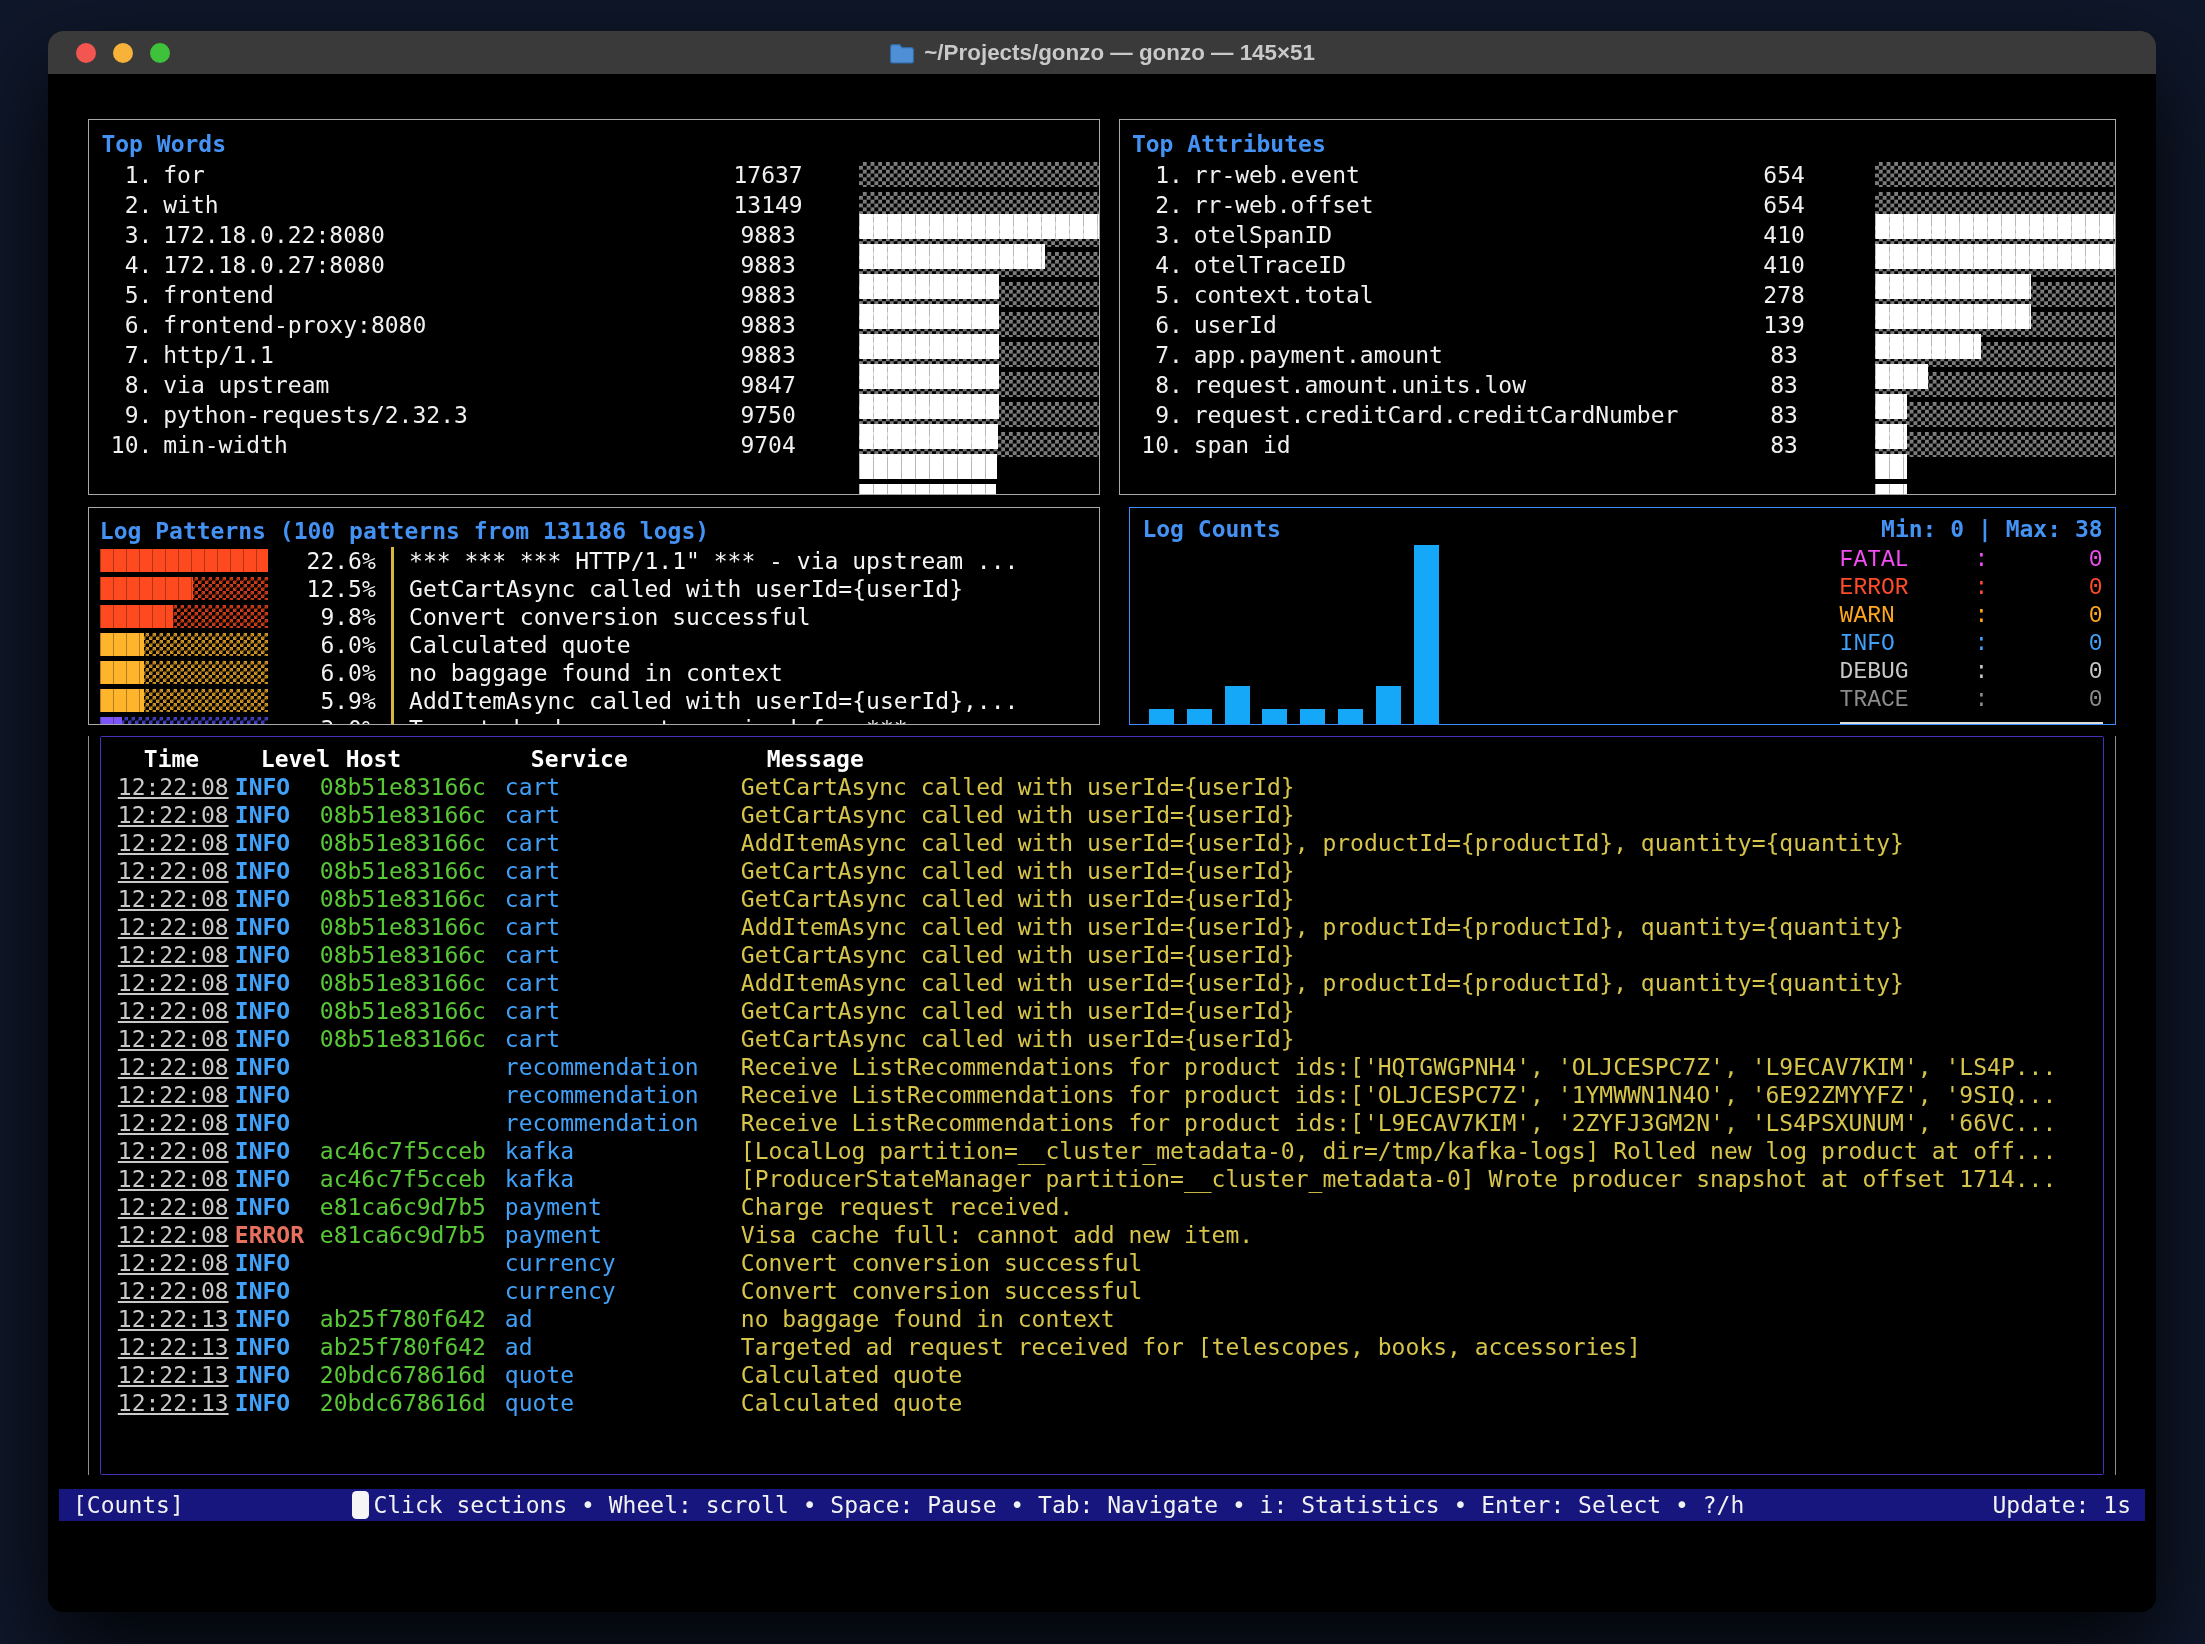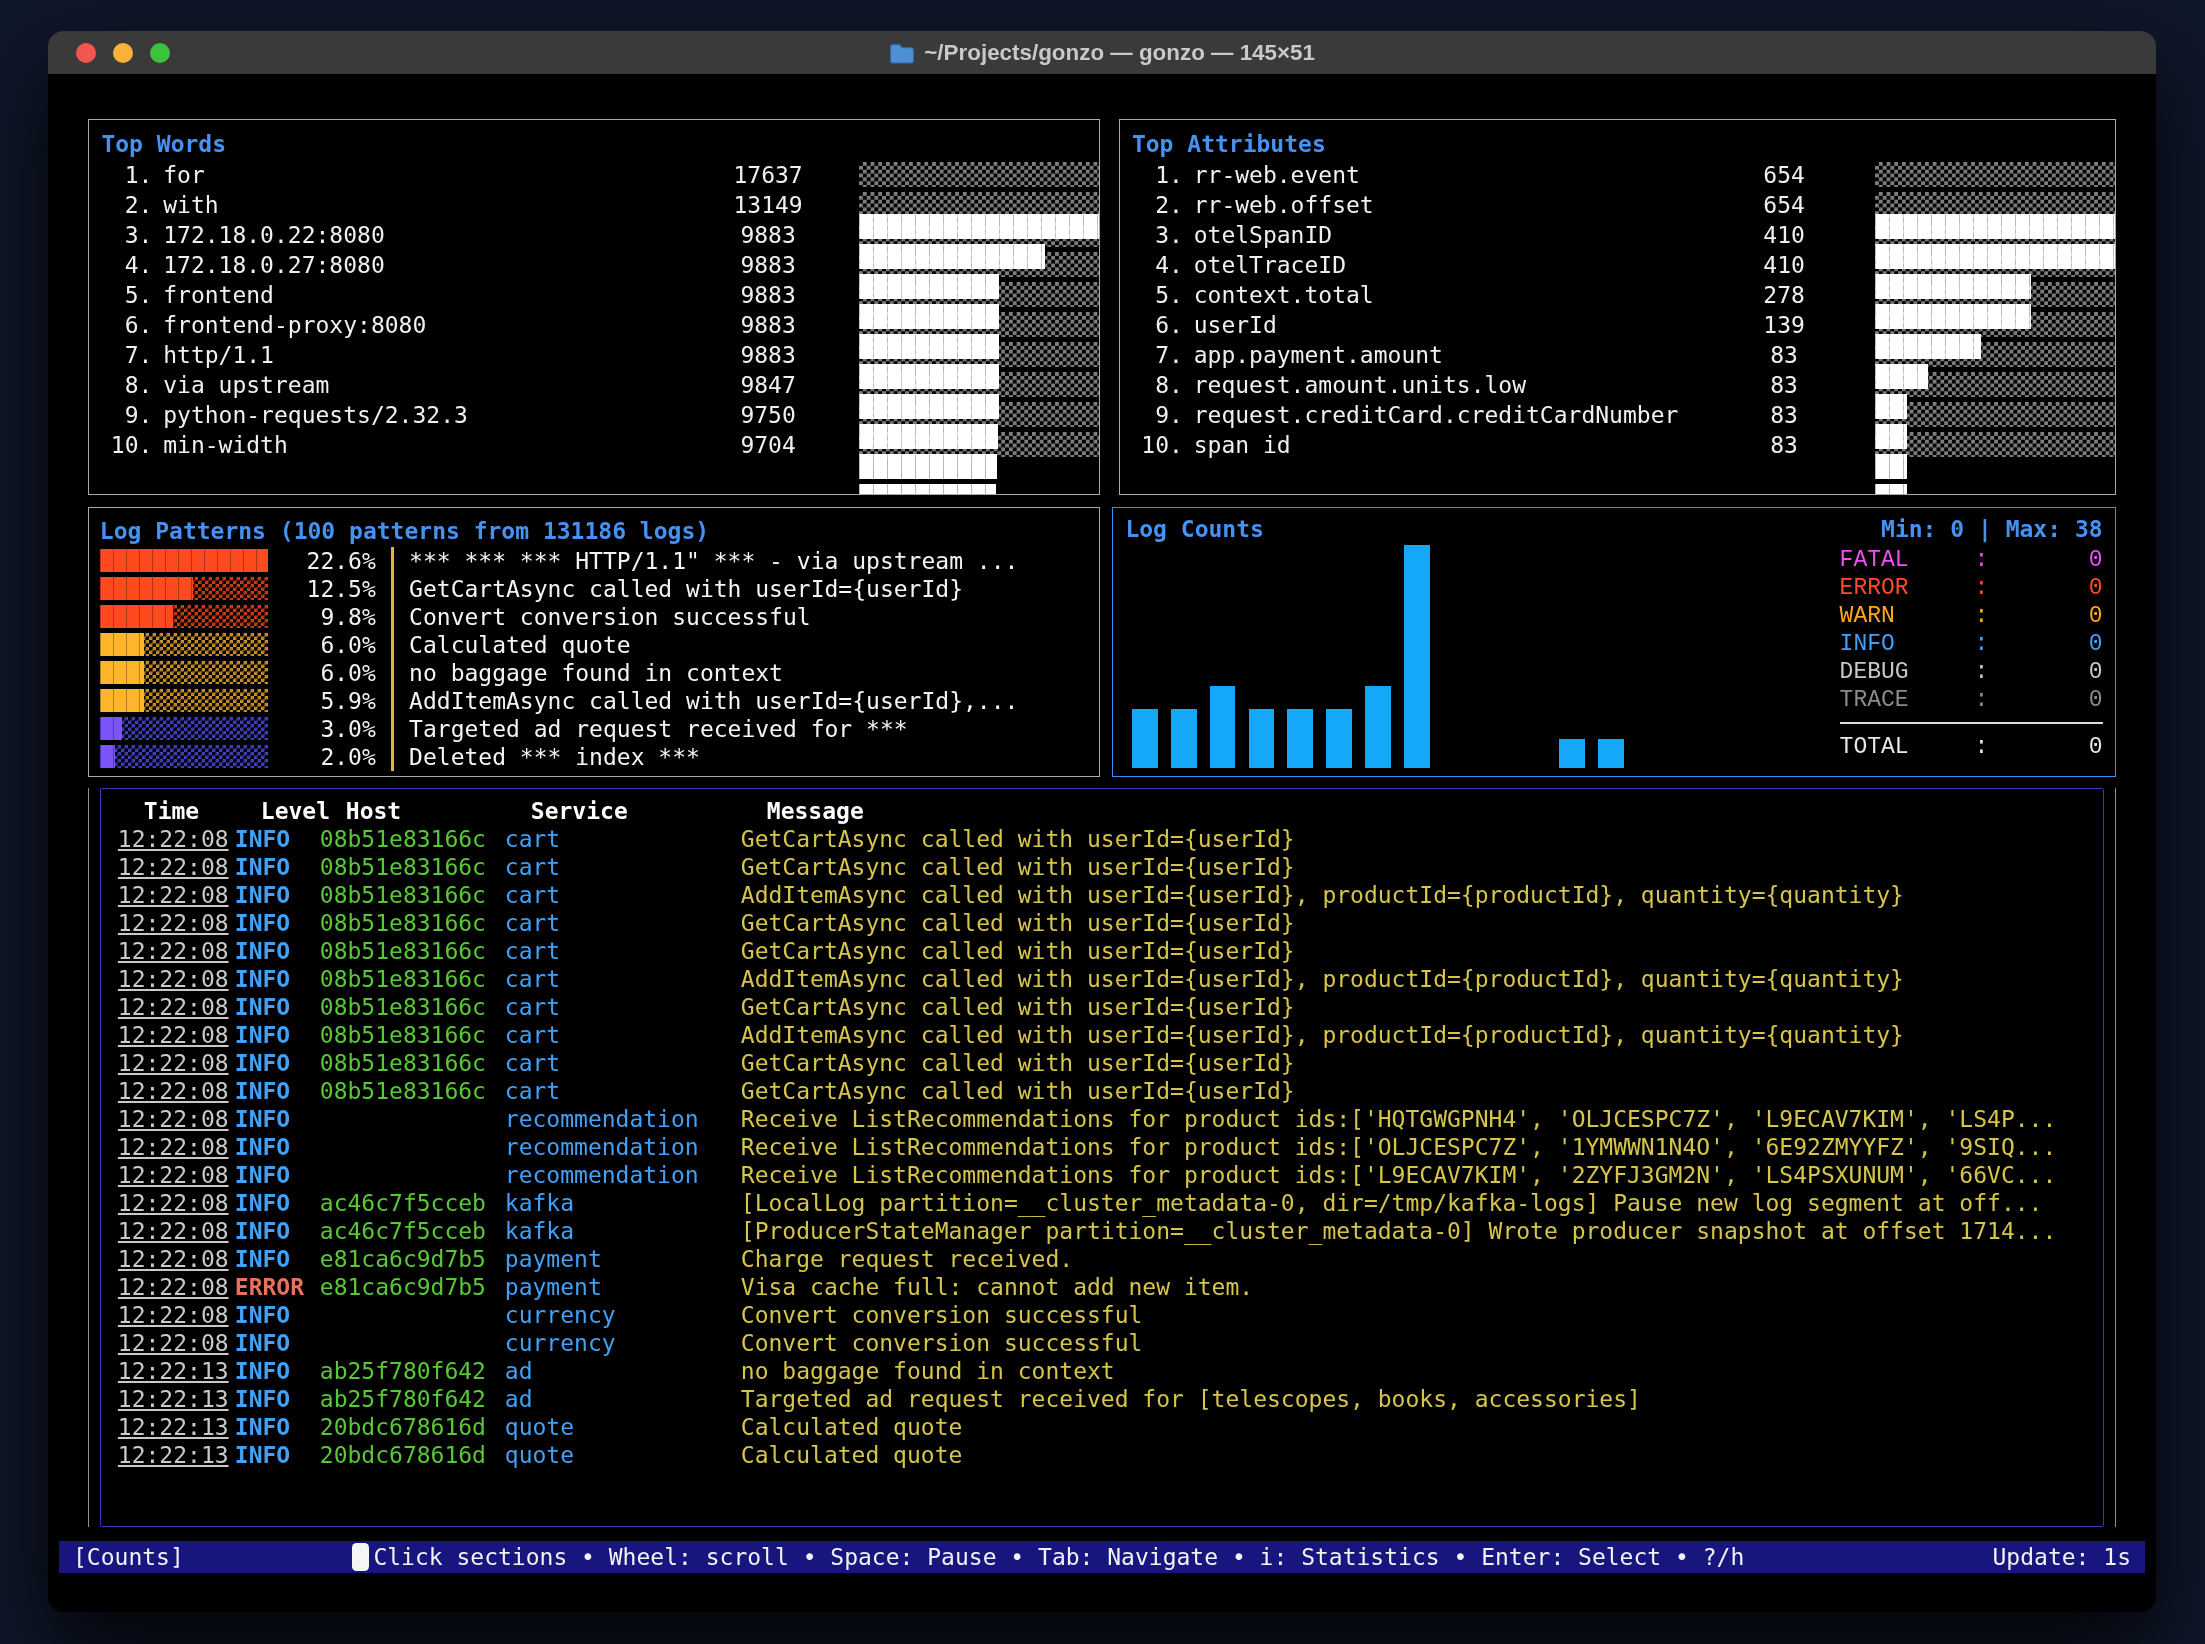--- a/index.html
+++ b/index.html
@@ -12,21 +12,21 @@
   .light.red{background:#f35650;}
   .light.yellow{background:#f6b239;}
   .light.green{background:#3ec23c;}
   .wtitle{position:absolute;left:0;right:0;text-align:center;color:#c9c9c9;font-family:"Liberation Sans",sans-serif;
           font-weight:bold;font-size:22.4px;display:flex;justify-content:center;align-items:center;gap:9.3px;}
   .wtitle svg{vertical-align:middle;}
   .content{position:absolute;top:43px;left:0;right:0;bottom:0;padding:45px 40px 0 40px;box-sizing:border-box;color:#e8e8e8;font-size:23px;}
 
   
   .prow1{display:flex;gap:18.5px;height:376px;margin-bottom:12.4px;}
-  .prow2{display:flex;gap:12px;height:270px;margin-bottom:10.8px;}
+  .prow2{display:flex;gap:29px;height:218px;margin-bottom:10.8px;}
   .panel{border:1.5px solid #a9a9a9;border-radius:0;box-sizing:border-box;background:#000;padding:7.7px 12.4px;overflow:hidden;}
   .panel.words{width:1012px;}
   .panel.attrs{flex:1;}
   .panel.patterns{width:1012px;padding:6.2px 10.8px;}
   .panel.counts{flex:1;border-color:#3d8bfd;padding:4.6px 12.4px;}
   .ptitle{color:#4592f5;font-weight:bold;line-height:32px;white-space:pre;}
 
   
   .trow{display:flex;align-items:center;height:30px;white-space:pre;}
   .rank{width:51px;text-align:right;color:#f0f0f0;}
@@ -696,21 +696,21 @@
               <span class="c-host"></span>
               <span class="c-svc">recommendation</span>
               <span class="c-msg">Receive ListRecommendations for product ids:['L9ECAV7KIM', '2ZYFJ3GM2N', 'LS4PSXUNUM', '66VC...</span>
             </div>
 
             <div class="lgrow">
               <span class="c-time">12:22:08</span>
               <span class="c-level" style="color: rgb(65, 160, 248);">INFO</span>
               <span class="c-host">ac46c7f5cceb</span>
               <span class="c-svc">kafka</span>
-              <span class="c-msg">[LocalLog partition=__cluster_metadata-0, dir=/tmp/kafka-logs] Pause new log segment at off...</span>
+              <span class="c-msg">[LocalLog partition=__cluster_metadata-0, dir=/tmp/kafka-logs] Rolled new log product at off...</span>
             </div>
 
             <div class="lgrow">
               <span class="c-time">12:22:08</span>
               <span class="c-level" style="color: rgb(65, 160, 248);">INFO</span>
               <span class="c-host">ac46c7f5cceb</span>
               <span class="c-svc">kafka</span>
               <span class="c-msg">[ProducerStateManager partition=__cluster_metadata-0] Wrote producer snapshot at offset 1714...</span>
             </div>
 

